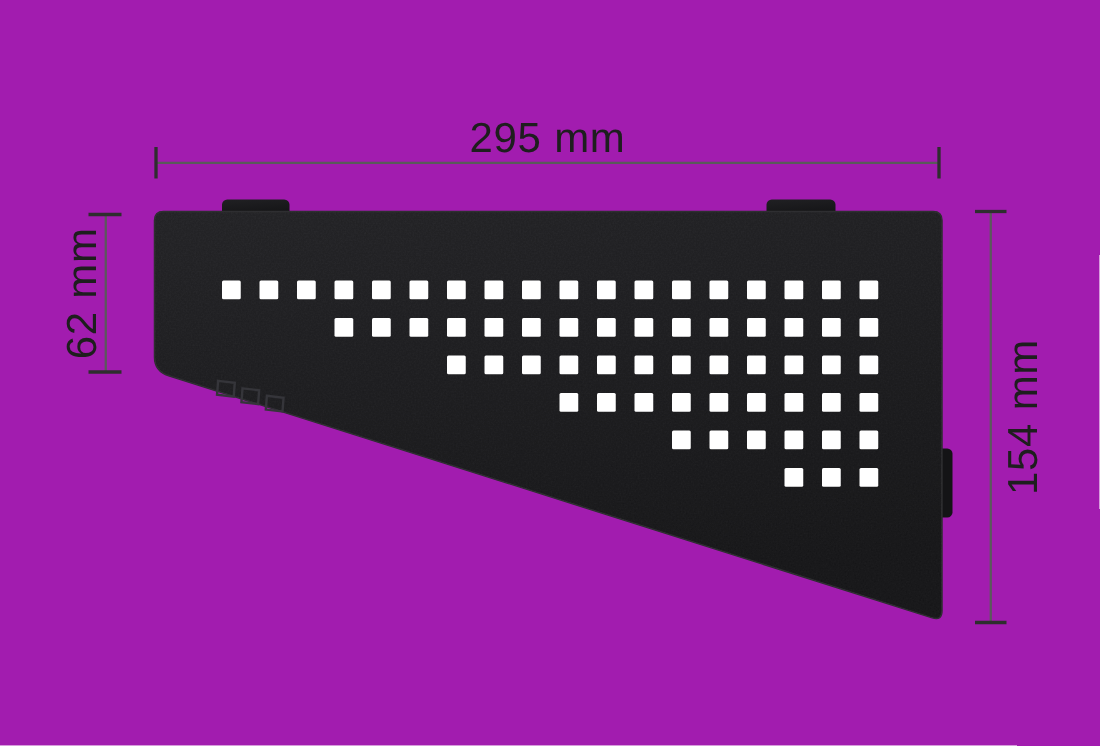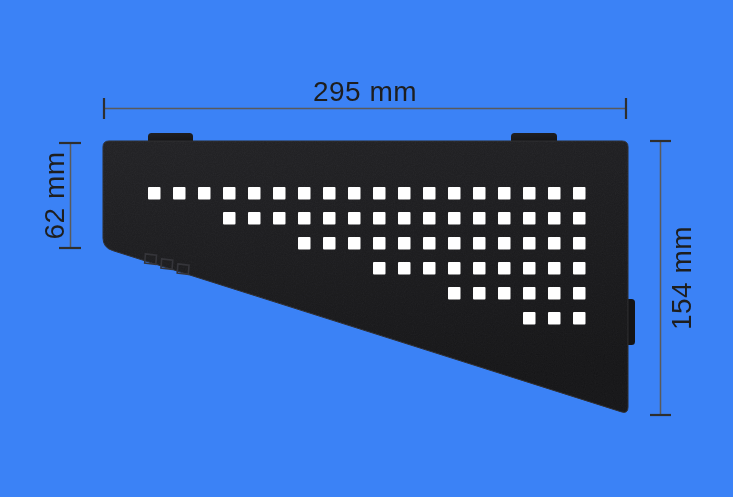--- a/index.html
+++ b/index.html
@@ -5,21 +5,21 @@
   html, body {
     margin: 0;
     padding: 0;
     background: #ffffff;
     font-family: "Liberation Sans", sans-serif;
   }
   .stage {
     position: relative;
     width: 733px;
     height: 497px;
-    background: #3b82f6;
+    background: #a21caf;
     overflow: hidden;
   }
   svg { display: block; }
   .dim-label {
     font-family: "Liberation Sans", sans-serif;
     font-size: 28px;
     fill: #1e1e1e;
     letter-spacing: 0.5px;
   }
 </style>

